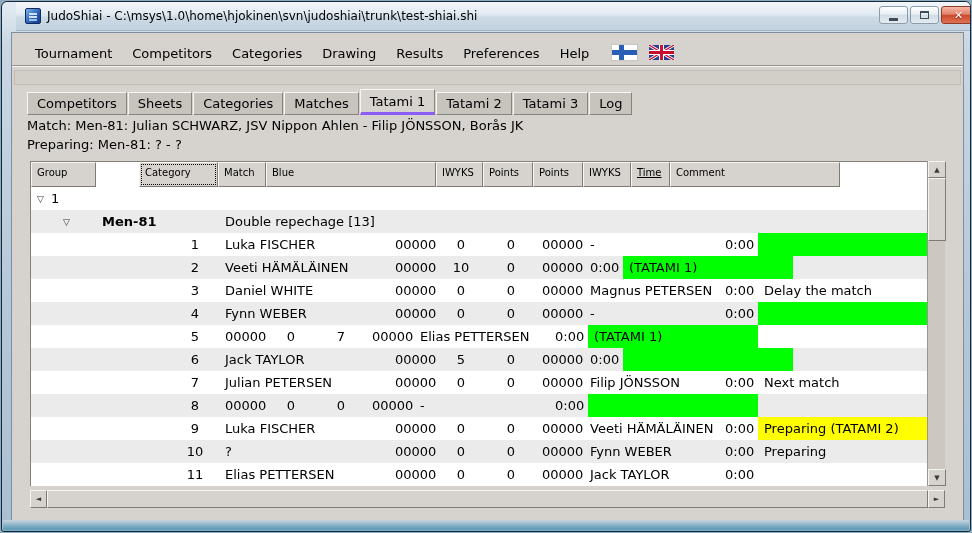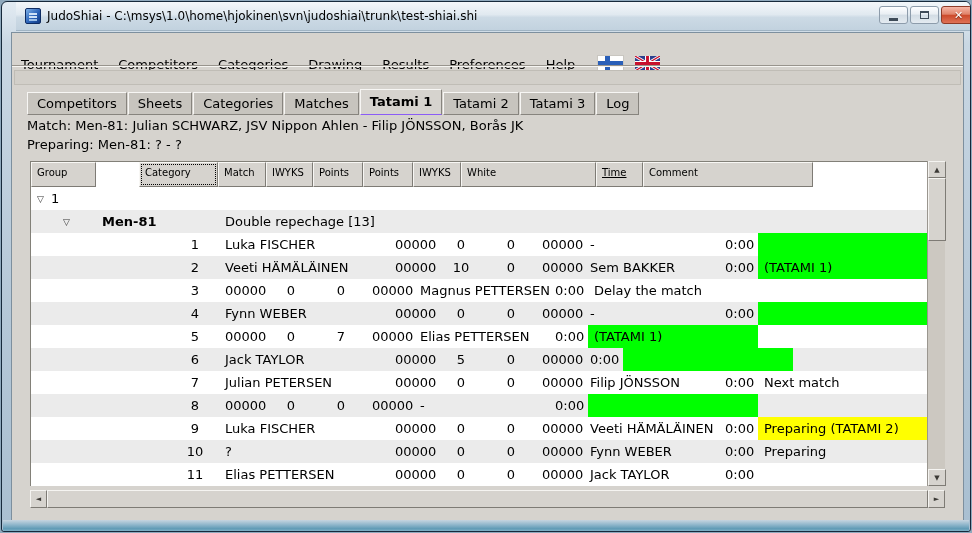--- a/index.html
+++ b/index.html
@@ -26,35 +26,35 @@
     display:flex; align-items:center; justify-content:center; }
   .glyph-min { width:9px; height:3px; background:#3e4b58; margin-top:8px; }
   .glyph-max { width:9px; height:8px; border:1px solid #3e4b58; border-top-width:2px; }
   .wbtn.close { width:35px; border-color:#8e3b28; color:#fff; font-size:11px; font-weight:bold;
     background:linear-gradient(180deg,#f6b6a6,#e0836a 45%,#cc4a2b 52%,#df7257); text-shadow:0 1px 1px #7c2913; }
 
   
   .client { position:absolute; left:9px; top:30px; width:953px; height:489px; background:#d6d3ce;
     border:1px solid #7d8f9e; border-bottom-color:#9fb3c3; }
 
-  .menubar { position:absolute; left:0; top:18px; width:100%; height:24px; display:flex; align-items:center; }
+  .menubar { position:absolute; left:0; top:7px; width:100%; height:24px; display:flex; align-items:center; padding-left:14px; }
   .menu-item { font-size:13px; color:#000; padding:3px 9px; margin-right:2px; white-space:nowrap; }
   .flag { display:inline-block; width:25px; height:15px; margin-left:12px; border:0; }
   .flag-fi { background-color:#fff; box-shadow:0 0 0 1px #c9c6c0;
     background-image:linear-gradient(to right, transparent 0 7px, #2a5fb8 7px 12px, transparent 12px),
                      linear-gradient(to bottom, transparent 0 5px, #2a5fb8 5px 10px, transparent 10px); }
   .flag-uk svg { display:block; width:25px; height:15px; }
   .menubar-sep { position:absolute; left:0; top:32px; width:100%; height:2px; border-top:1px solid #98948d; border-bottom:1px solid #f6f5f2; }
   .toolbar-strip { position:absolute; left:2px; right:2px; top:37px; height:15px; background:#d2cfc9; border:1px solid #c0bdb6; }
 
   
   .tabs { position:absolute; left:15px; top:55px; height:27px; display:flex; align-items:flex-end; z-index:1; }
   .tab { height:23px; line-height:21px; padding:0 9px; font-size:13px; background:#c7c4be;
     border:1px solid #87847e; border-top-color:#f7f6f4; border-left-color:#f7f6f4; margin-right:1px; white-space:nowrap; }
-  .tab.active { background:#d6d3ce; height:26px; line-height:24px; border-bottom:1px solid #8b5cf6;font-weight:bold; }
+  .tab.active { background:#d6d3ce; height:26px; line-height:24px; border-bottom:3px solid #8b5cf6; }
 
   .info-line { position:absolute; left:15px; font-size:13px; color:#000; white-space:nowrap; }
   .info-match { top:85px; } .info-preparing { top:104px; }
 
   
   .table { position:absolute; left:18px; top:128px; width:915px; height:325px; background:#fff;
     border:1px solid #828078; }
   .thead { display:flex; height:25px; width:897px; }
   .hcell { height:25px; background:#d6d3ce; border-top:1px solid #f8f7f4; border-left:1px solid #f8f7f4;
     border-right:1px solid #7e7b75; border-bottom:1px solid #7e7b75; font-size:10px; padding:4px 0 0 5px;
@@ -130,26 +130,26 @@
       </div>
 
     <div class="info-line info-match">Match: Men-81: Julian SCHWARZ, JSV Nippon Ahlen - Filip JÖNSSON, Borås JK</div>
     <div class="info-line info-preparing">Preparing: Men-81: ? - ?</div>
 
     <div class="table">
       <div class="thead" id="thead">
           <div class="hcell" style="width: 65px;">Group</div>
           <div class="hcell focus" style="width: 79px; margin-left: 43px;">Category</div>
           <div class="hcell" style="width: 48px;">Match</div>
+          <div class="hcell" style="width: 170px;">Blue</div>
           <div class="hcell" style="width: 47px;">IWYKS</div>
           <div class="hcell" style="width: 50px;">Points</div>
           <div class="hcell" style="width: 50px;">Points</div>
           <div class="hcell" style="width: 48px;">IWYKS</div>
-          <div class="hcell" style="width: 135px;">White</div>
-          <div class="hcell" style="width: 47px; text-decoration: underline;">Time</div>
+          <div class="hcell" style="width: 39px; text-decoration: underline;">Time</div>
           <div class="hcell" style="width: 170px;">Comment</div>
         </div>
       <div class="tbody" id="tbody">
           <div class="row">
             <div class="cell" style="width: 65px;"><span class="expander">▽</span><span>1</span></div>
             <div class="cell" style="width: 75px;"></div>
             <div class="cell c-center" style="width: 48px;"></div>
             <div class="cell" style="width: 170px;"></div>
             <div class="cell" style="width: 47px;"></div>
             <div class="cell c-center" style="width: 50px;"></div>
@@ -187,33 +187,33 @@
           </div>
           <div class="row alt">
             <div class="cell" style="width: 65px;"></div>
             <div class="cell" style="width: 75px;"></div>
             <div class="cell c-center" style="width: 48px;">2</div>
             <div class="cell" style="width: 170px;">Veeti HÄMÄLÄINEN</div>
             <div class="cell" style="width: 47px;">00000</div>
             <div class="cell c-center" style="width: 50px;">10</div>
             <div class="cell c-center" style="width: 50px;">0</div>
             <div class="cell" style="width: 48px;">00000</div>
-            <div class="cell" style="width: 135px;">Sem BAKKER</div>
             <div class="cell" style="width: 39px;">0:00</div>
             <div class="cell" style="width: 170px; background: rgb(0, 255, 0);">(TATAMI 1)</div>
           </div>
           <div class="row">
             <div class="cell" style="width: 65px;"></div>
             <div class="cell" style="width: 75px;"></div>
             <div class="cell c-center" style="width: 48px;">3</div>
-            <div class="cell" style="width: 47px;">00000</div>
-            <div class="cell c-center" style="width: 50px;">0</div>
-            <div class="cell c-center" style="width: 50px;">0</div>
-            <div class="cell" style="width: 48px;">00000</div>
-            <div class="cell" style="width: 135px;">Magnus PETTERSEN</div>
+            <div class="cell" style="width: 170px;">Daniel WHITE</div>
+            <div class="cell" style="width: 47px;">00000</div>
+            <div class="cell c-center" style="width: 50px;">0</div>
+            <div class="cell c-center" style="width: 50px;">0</div>
+            <div class="cell" style="width: 48px;">00000</div>
+            <div class="cell" style="width: 135px;">Magnus PETERSEN</div>
             <div class="cell" style="width: 39px;">0:00</div>
             <div class="cell" style="width: 170px;">Delay the match</div>
           </div>
           <div class="row alt">
             <div class="cell" style="width: 65px;"></div>
             <div class="cell" style="width: 75px;"></div>
             <div class="cell c-center" style="width: 48px;">4</div>
             <div class="cell" style="width: 170px;">Fynn WEBER</div>
             <div class="cell" style="width: 47px;">00000</div>
             <div class="cell c-center" style="width: 50px;">0</div>

